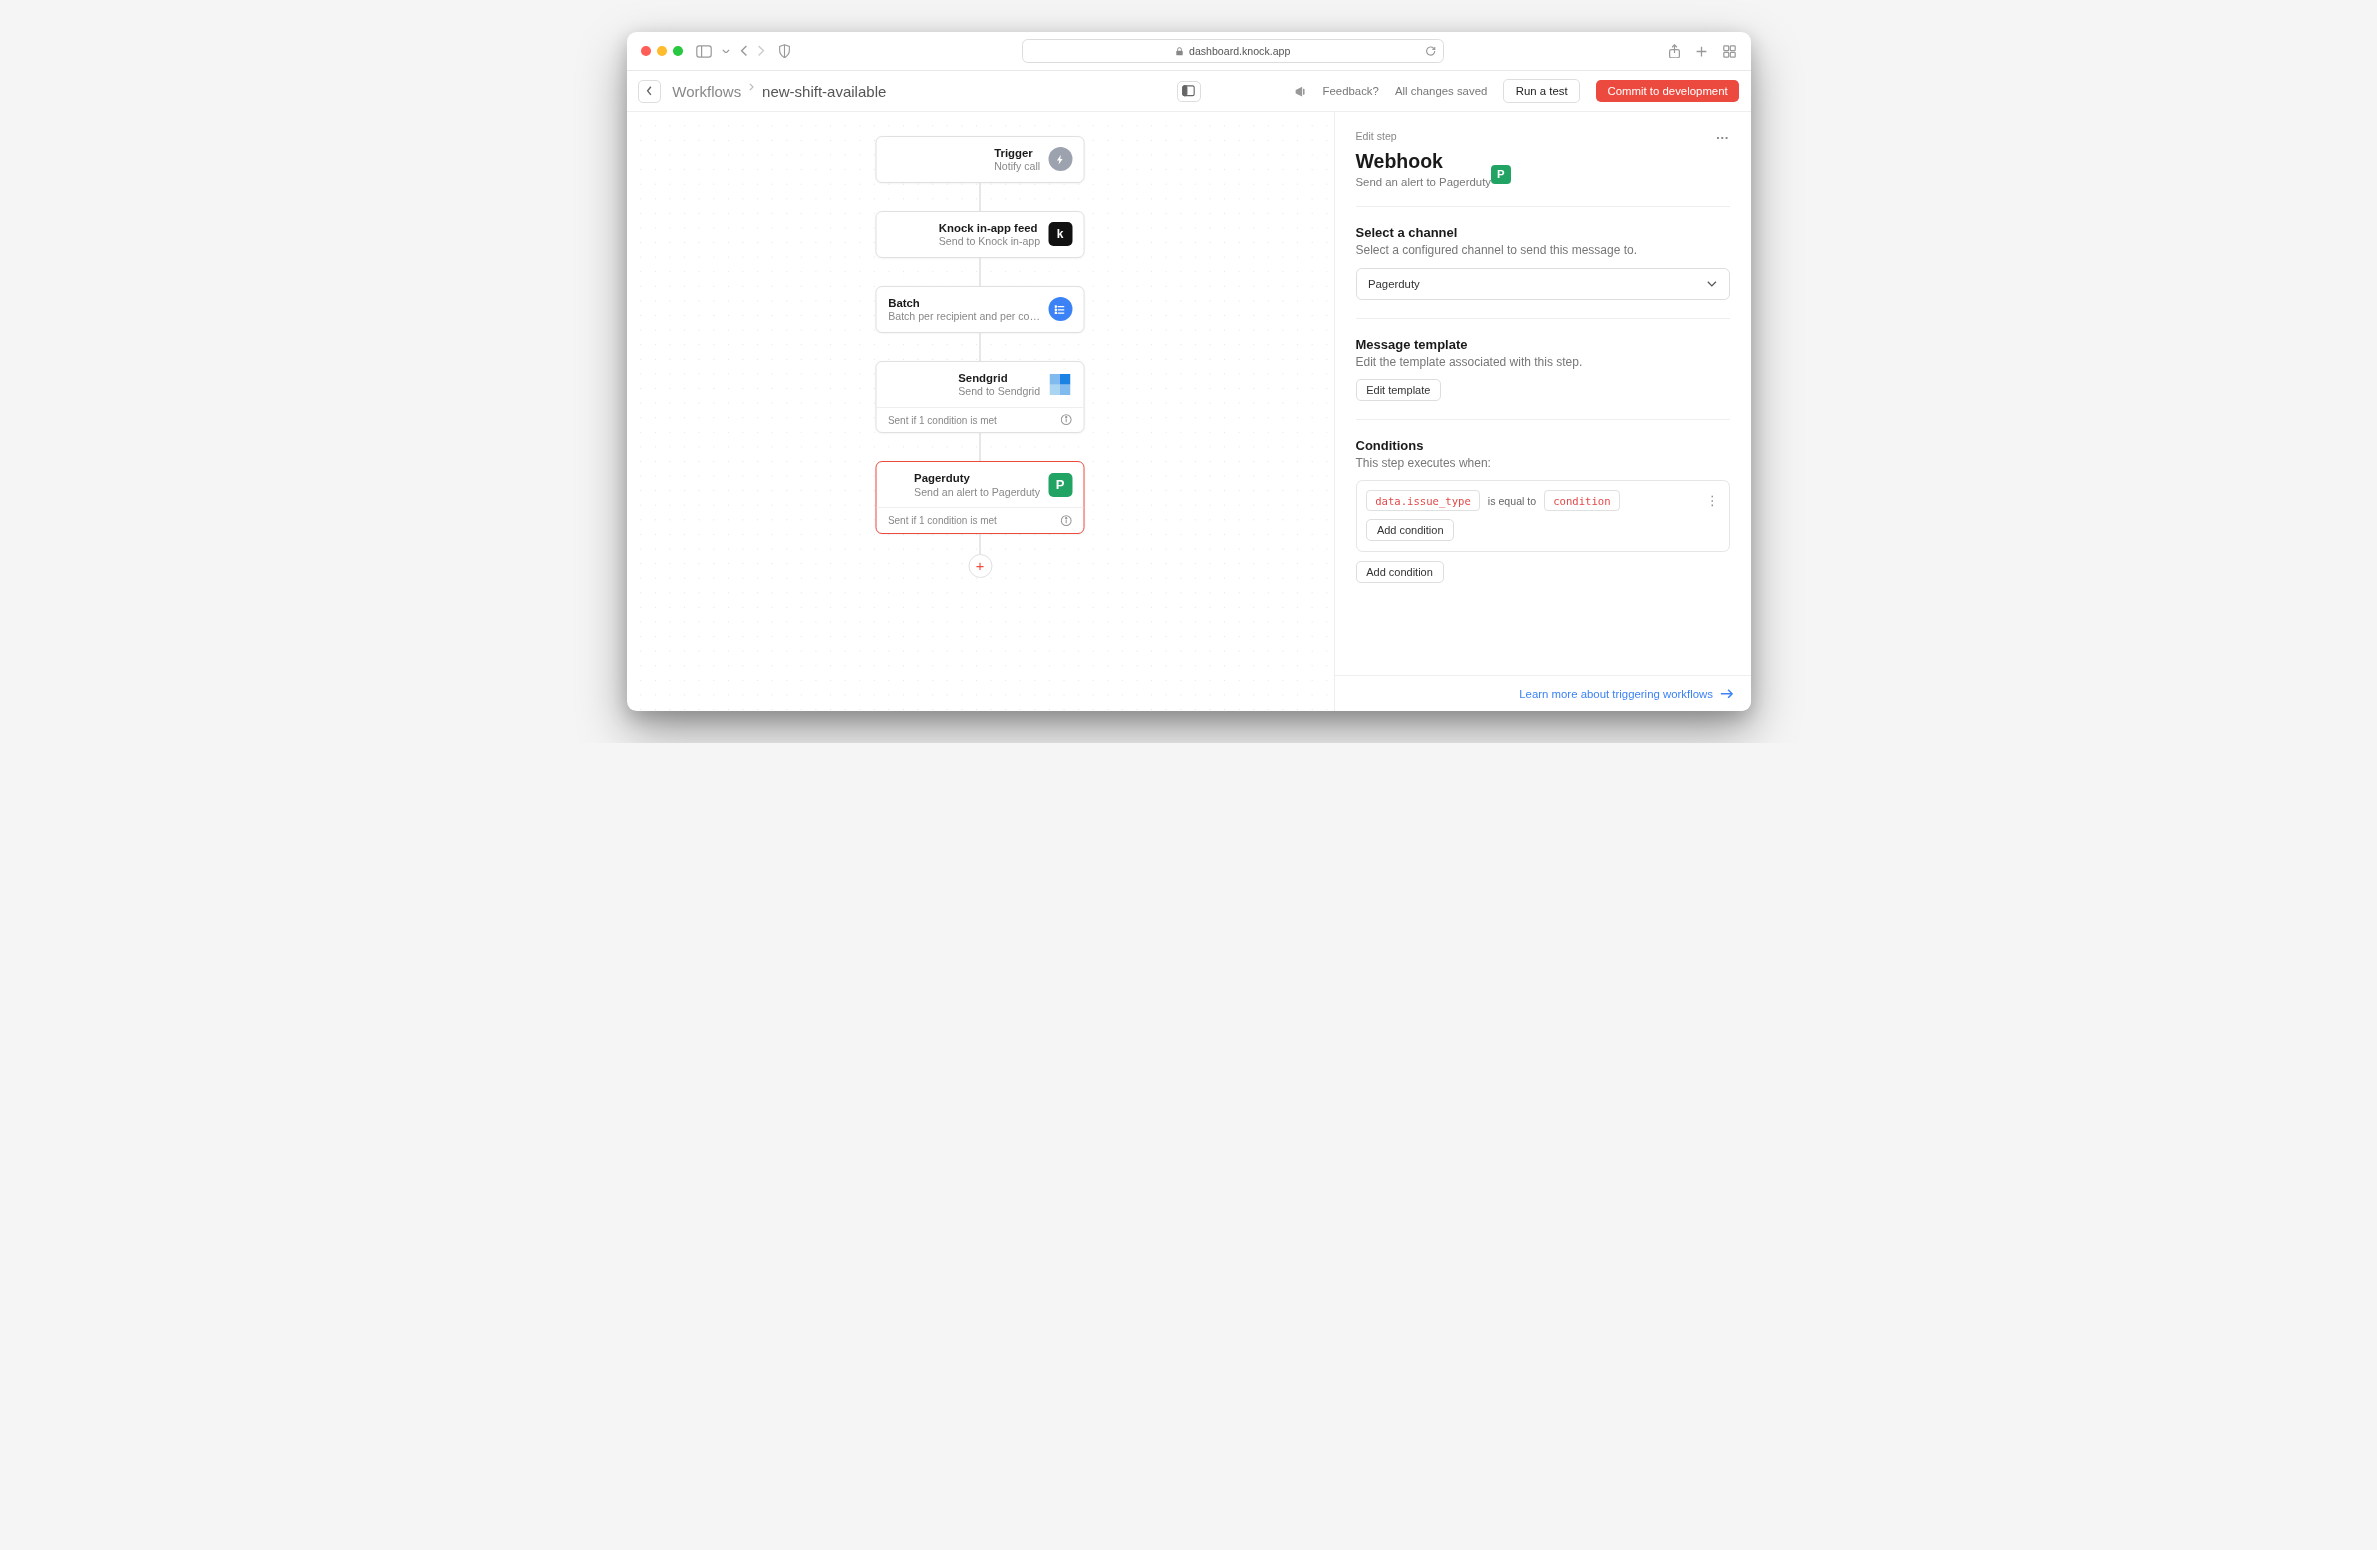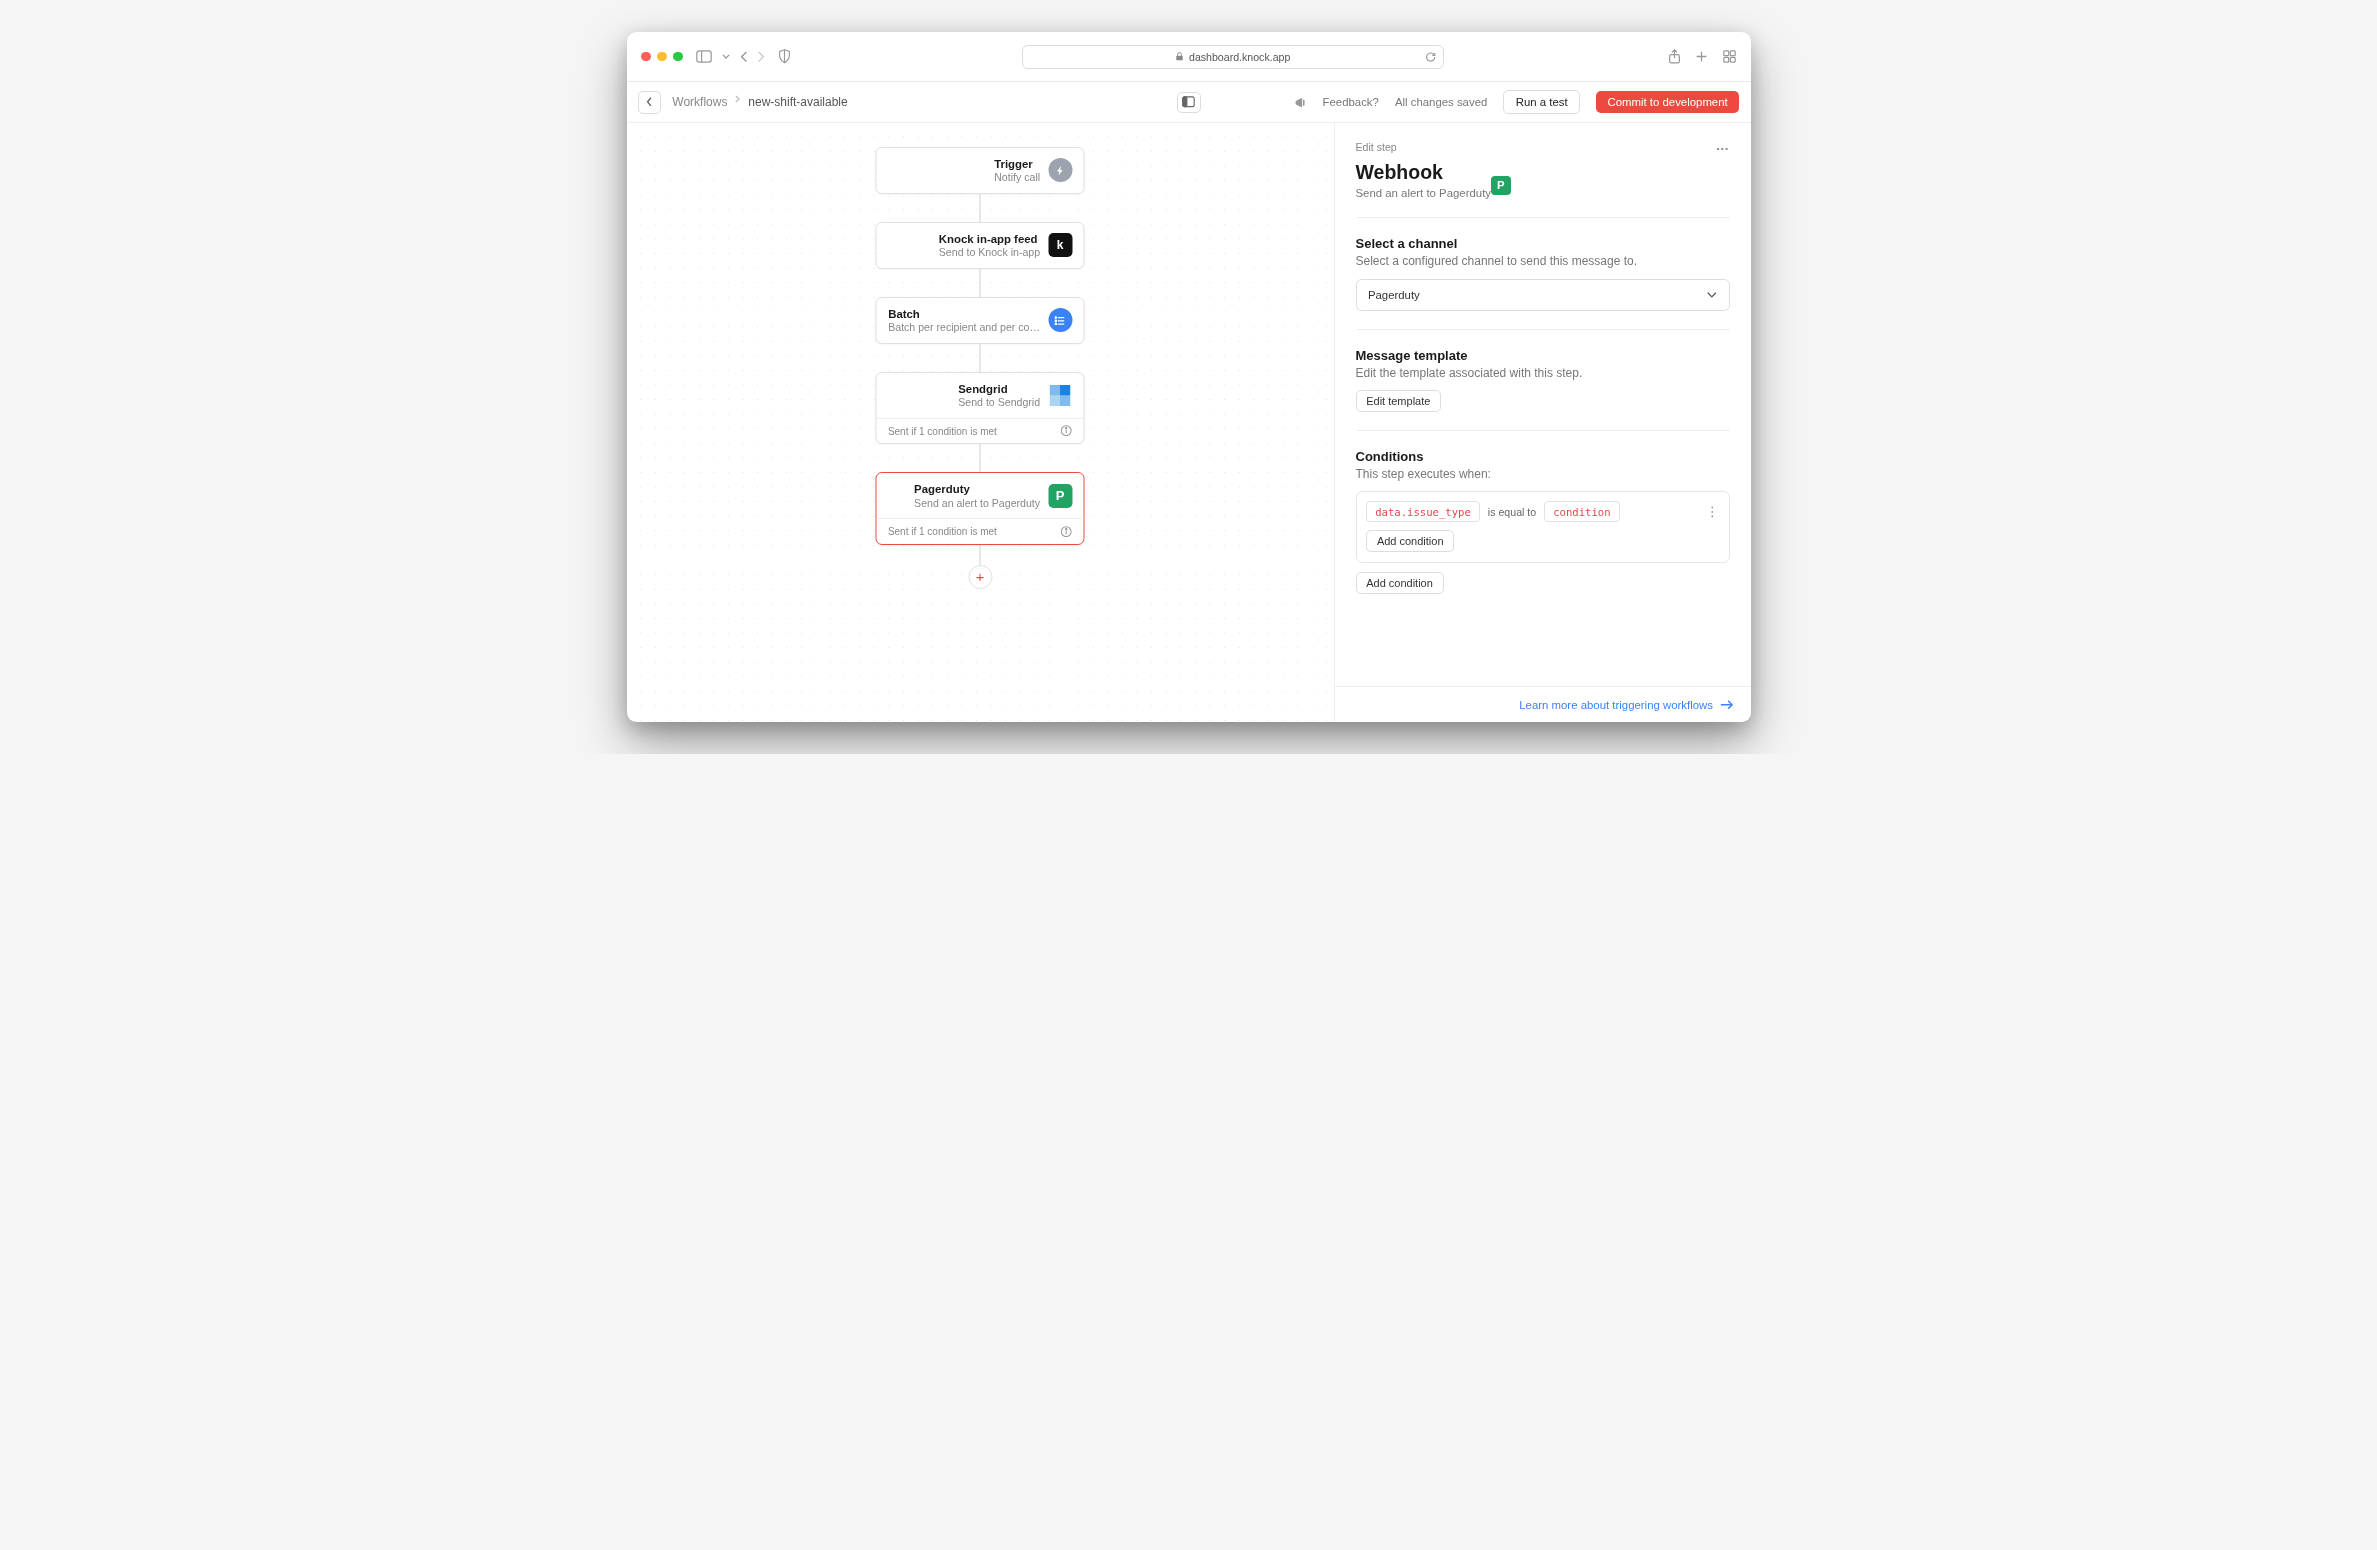--- a/index.html
+++ b/index.html
@@ -1,33 +1,33 @@
 <!DOCTYPE html>
 <html style="font-size:13px"><head>
 <meta charset="utf-8">
 <style>
 * { margin: 0; padding: 0; box-sizing: border-box; font-family: -apple-system, BlinkMacSystemFont, "Segoe UI", Helvetica, Arial, sans-serif; }
 body { background: #f5f5f5; padding: 32px; }
 .window { width: 1124px; margin: 0 auto; background: #fff; border-radius: 9.7px; overflow: hidden; box-shadow: 0 21px 49px rgba(0,0,0,0.35), 0 6.5px 19.5px rgba(0,0,0,0.2); }
-.titlebar { height: 50px; display: flex; align-items: center; padding: 0 14.6px; gap: 13px; border-bottom: 0.8px solid #e8e8e8; }
+.titlebar { height: 39px; display: flex; align-items: center; padding: 0 14.6px; gap: 13px; border-bottom: 0.8px solid #e8e8e8; }
 .traffic { display: flex; gap: 6.5px; }
 .dot { width: 9.7px; height: 9.7px; border-radius: 50%; }
 .dot.r { background: #ff5f57; } .dot.y { background: #febc2e; } .dot.g { background: #28c840; }
 .tb-group { display: flex; align-items: center; gap: 9.7px; color: #888; }
 .tb-group svg { display: block; }
 .addrbar-wrap { flex: 1; display: flex; justify-content: center; }
 .addrbar { width: 422px; height: 24px; border: 0.8px solid #dcdcdc; border-radius: 5.7px; display: flex; align-items: center; justify-content: center; gap: 4.9px; color: #555; font-size: 10.6px; position: relative; }
 .addrbar .lock { width: 9px; height: 9px; }
 .addrbar .refresh { position: absolute; right: 6.5px; top: 50%; transform: translateY(-50%); }
 .shield-ic { margin-right: 6.5px; }
 .tb-right { display: flex; gap: 14.6px; color: #888; align-items: center; }
 
 .topbar { height: 41px; display: flex; align-items: center; padding: 0 11.4px; border-bottom: 0.8px solid #eee; background: #fff; }
 .back-sq { width: 23px; height: 23px; border: 0.8px solid #ddd; border-radius: 4.9px; display: flex; align-items: center; justify-content: center; color: #666; margin-right: 11.4px; }
-.crumbs { display: flex; align-items: flex-start; gap: 8px; font-size: 12px; color: #888; }
+.crumbs { display: flex; align-items: flex-start; gap: 8px; font-size: 15px; color: #888; }
 .crumbs .current { color: #555; }
 .tb-center { position: absolute; left: 50%; transform: translateX(-50%); }
 .panel-toggle { width: 24px; height: 21px; border: 0.8px solid #ddd; border-radius: 4.9px; display: flex; align-items: center; justify-content: center; }
 .tb-rightactions { margin-left: auto; display: flex; align-items: center; gap: 16px; }
 .feedback { display: flex; align-items: flex-end; gap: 17px; color: #777; font-size: 11.4px; }
 .saved { color: #777; font-size: 11.4px; }
 .btn { padding: 4.9px 11.4px; border-radius: 4.9px; font-size: 11.4px; font-weight: 500; cursor: pointer; }
 .btn-outline { border: 0.8px solid #ddd; background: #fff; color: #222; }
 .btn-primary { border: none; background: #ec4a3f; color: #fff; }
 

